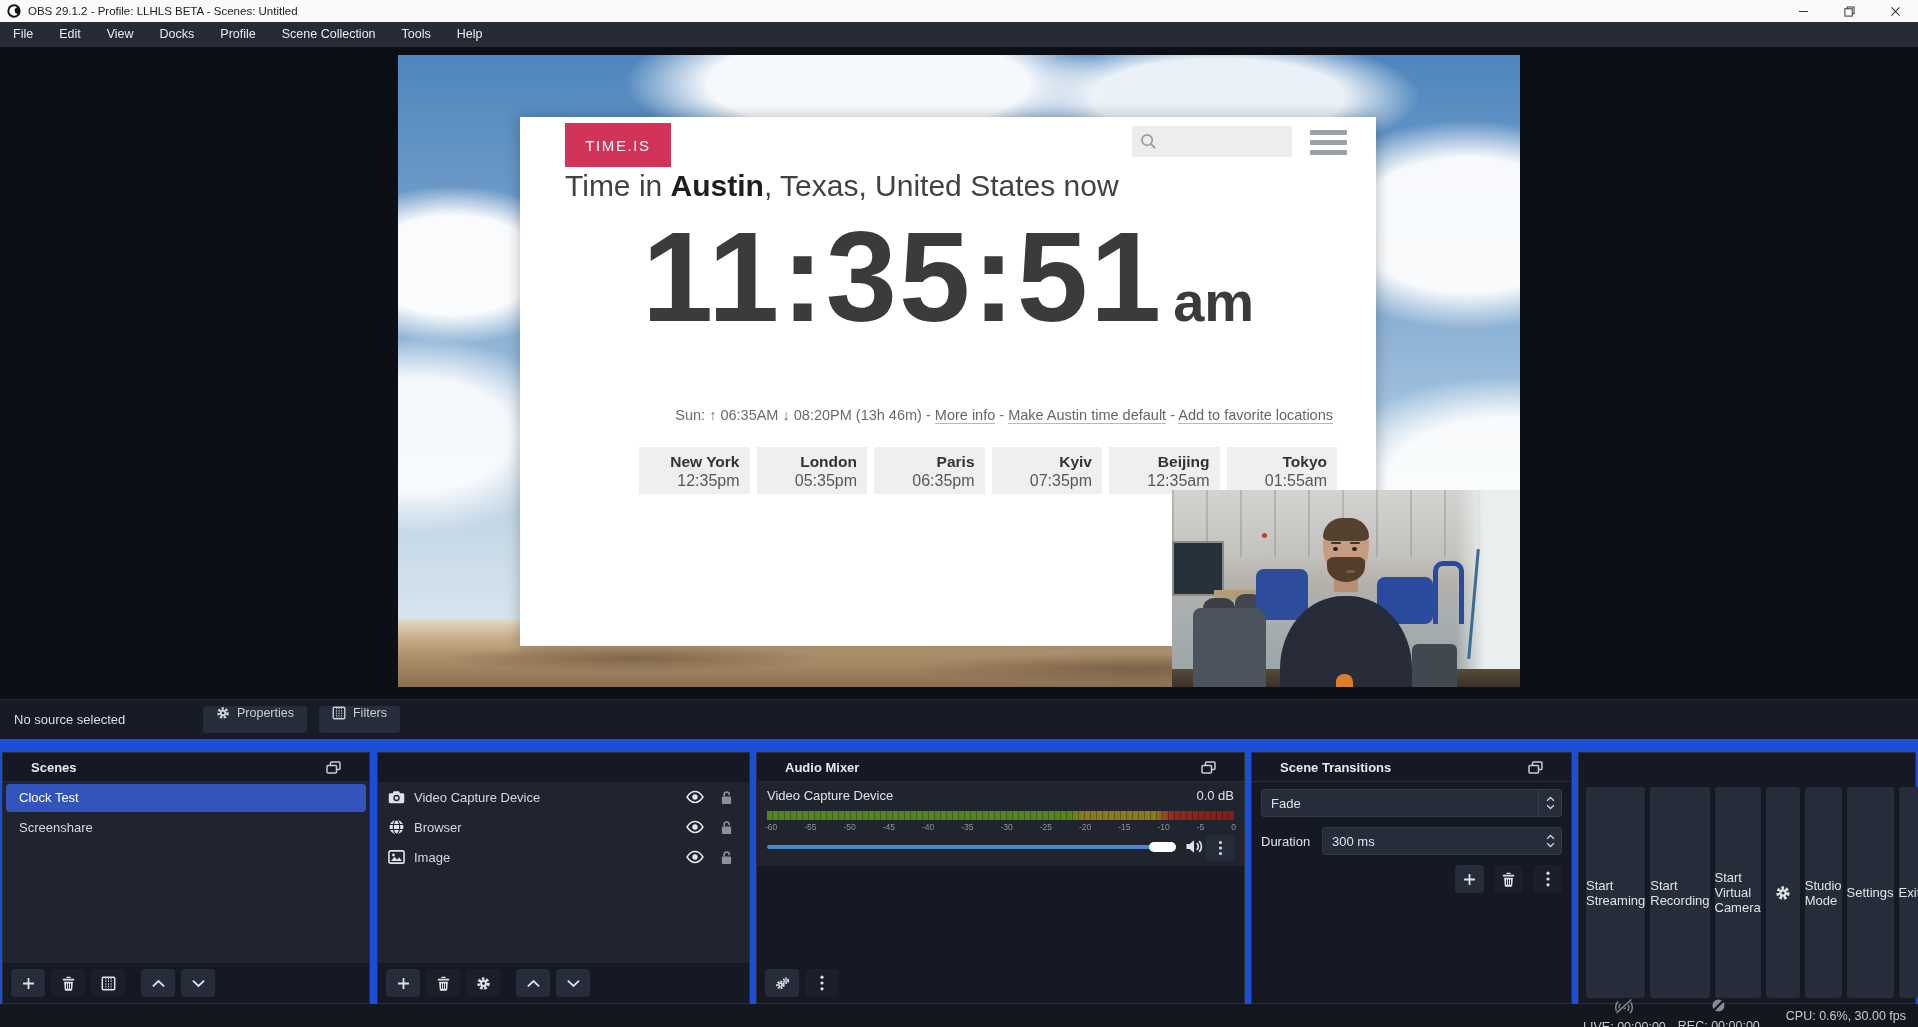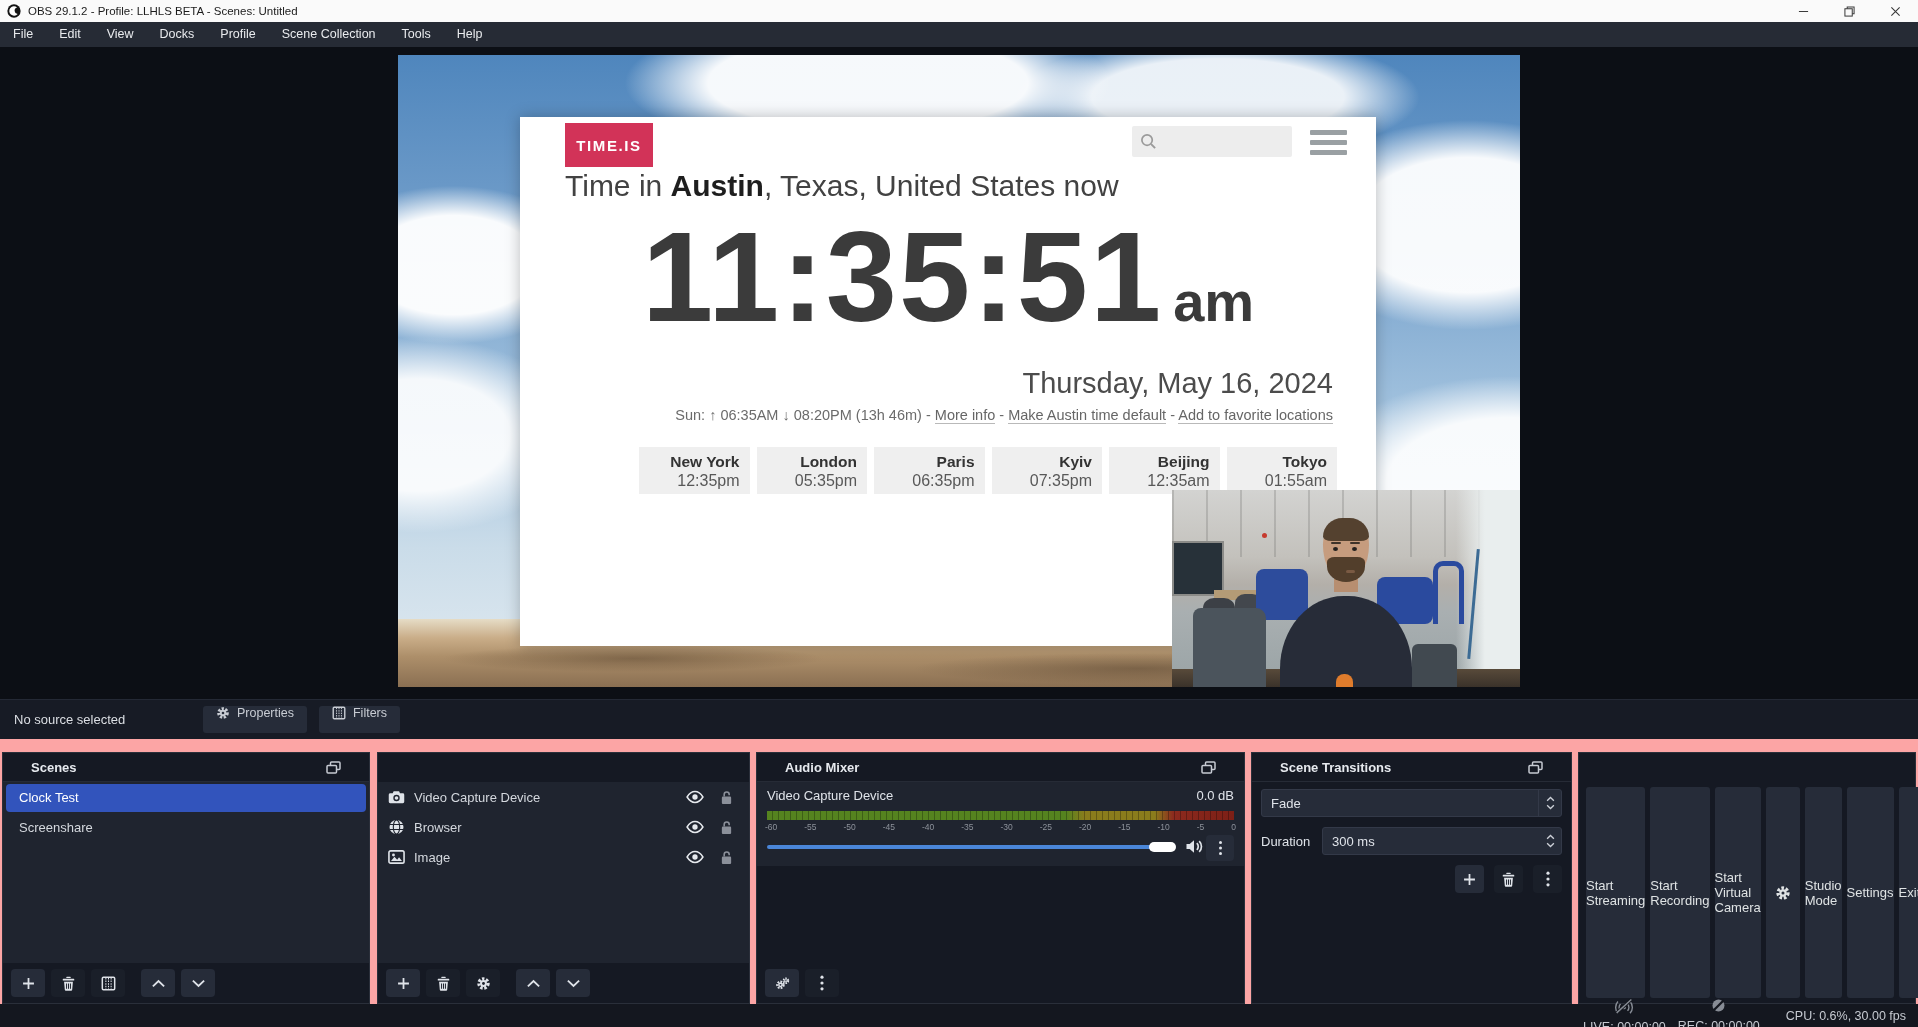--- a/index.html
+++ b/index.html
@@ -1,18 +1,18 @@
 <!DOCTYPE html>
 <html><head>
 <meta charset="utf-8">
 <style>
   * { margin:0; padding:0; box-sizing:border-box; }
   html,body { background:#0b0e14; }
   body { font-family:"Liberation Sans", sans-serif; }
-  #app { position:relative; width:1918px; height:1027px; overflow:hidden; background:#fca5a5; }
+  #app { position:relative; width:1918px; height:1027px; overflow:hidden; background:#1d4ed8; }
 
   
   .titlebar { position:absolute; left:0; top:0; width:100%; height:22px; background:#fafafa; display:flex; align-items:center; padding-left:7px; color:#1b1b1b; }
   .titlebar .logo { width:14px; height:14px; margin-right:7px; }
   .titlebar .title { font-size:11.5px; color:#1b1b1b; }
   .winbtns { margin-left:auto; display:flex; height:100%; }
   .winbtn { width:46px; height:100%; display:flex; align-items:center; justify-content:center; color:#3a3a3a; }
   .winbtn svg { width:11px; height:11px; }
 
   
@@ -32,21 +32,21 @@
       radial-gradient(290px 160px at 1110px 430px, rgba(255,255,255,.92) 0 42%, rgba(255,255,255,0) 68%),
       linear-gradient(180deg,#4f86bd 0%, #6f9cc9 25%, #9fc0dd 55%, #cadcE9 78%, #e2ebf1 100%);
   }
   .desert { position:absolute; left:0; bottom:0; width:100%; height:68px;
     background: linear-gradient(180deg,#e6dcc6 0%, #c9ad88 28%, #ad8f6a 55%, #8a6f52 100%); }
   .desert .dune1 { position:absolute; left:4%; top:38%; width:34%; height:40%; background:radial-gradient(closest-side, rgba(96,74,52,.55), rgba(96,74,52,0)); }
   .desert .dune2 { position:absolute; left:46%; top:50%; width:40%; height:46%; background:radial-gradient(closest-side, rgba(88,68,48,.5), rgba(88,68,48,0)); }
 
   
   .webpage { position:absolute; left:122px; top:62px; width:856px; height:529px; background:#ffffff; box-shadow:0 0 14px rgba(0,0,0,.25); }
-  .timeis-logo { position:absolute; left:45px; top:6px; width:88px; height:44px; background:#d23358; color:#fff; display:flex; align-items:center; justify-content:center; font-weight:bold; font-size:15px; letter-spacing:1.6px; }
+  .timeis-logo { position:absolute; left:45px; top:6px; width:106px; height:44px; background:#d23358; color:#fff; display:flex; align-items:center; justify-content:center; font-weight:normal; font-size:15px; letter-spacing:1.6px; }
   .searchbox { position:absolute; right:84px; top:9px; width:160px; height:31px; background:#ededed; border-radius:2px; display:flex; align-items:center; padding-left:8px; color:#9a9a9a; }
   .searchbox svg { width:17px; height:17px; }
   .hamburger { position:absolute; right:29px; top:13px; width:37px; height:25px; display:flex; flex-direction:column; justify-content:space-between; }
   .hamburger i { display:block; height:4.6px; background:#9aa0a3; border-radius:1px; }
   .site-h1 { position:absolute; left:45px; top:52px; font-size:30px; color:#424242; white-space:nowrap; }
   .site-h1 b { color:#1e1e1e; }
   .clock-row { position:absolute; left:0; top:96px; width:100%; text-align:center; line-height:1; white-space:nowrap; color:#3b3b3b; }
   .clock-time { font-size:128px; font-weight:bold; letter-spacing:2px; }
   .clock-ampm { font-size:56px; font-weight:bold; margin-left:10px; }
   .date-row { position:absolute; right:43px; top:250px; font-size:29px; color:#4c4c4c; }
@@ -224,21 +224,20 @@
         </div>
         <div class="hamburger">
             <i></i>
             <i></i>
             <i></i>
           </div>
         <div class="site-h1"><span>Time in </span><b>Austin</b><span>, Texas, United States now</span></div>
         <div class="clock-row">
           <span class="clock-time">11:35:51</span><span class="clock-ampm">am</span>
         </div>
-        <div class="date-row">Thursday, May 16, 2024</div>
         <div class="sun-row">
           <span>Sun: ↑ 06:35AM ↓ 08:20PM (13h 46m)</span><span> - </span><a>More info</a><span> - </span><a>Make Austin time default</a><span> - </span><a>Add to favorite locations</a>
         </div>
         <div class="cities">
           <div class="city-box">
               <div class="city-name">New York</div>
               <div class="city-time">12:35pm</div>
             </div>
           <div class="city-box">
               <div class="city-name">London</div>

